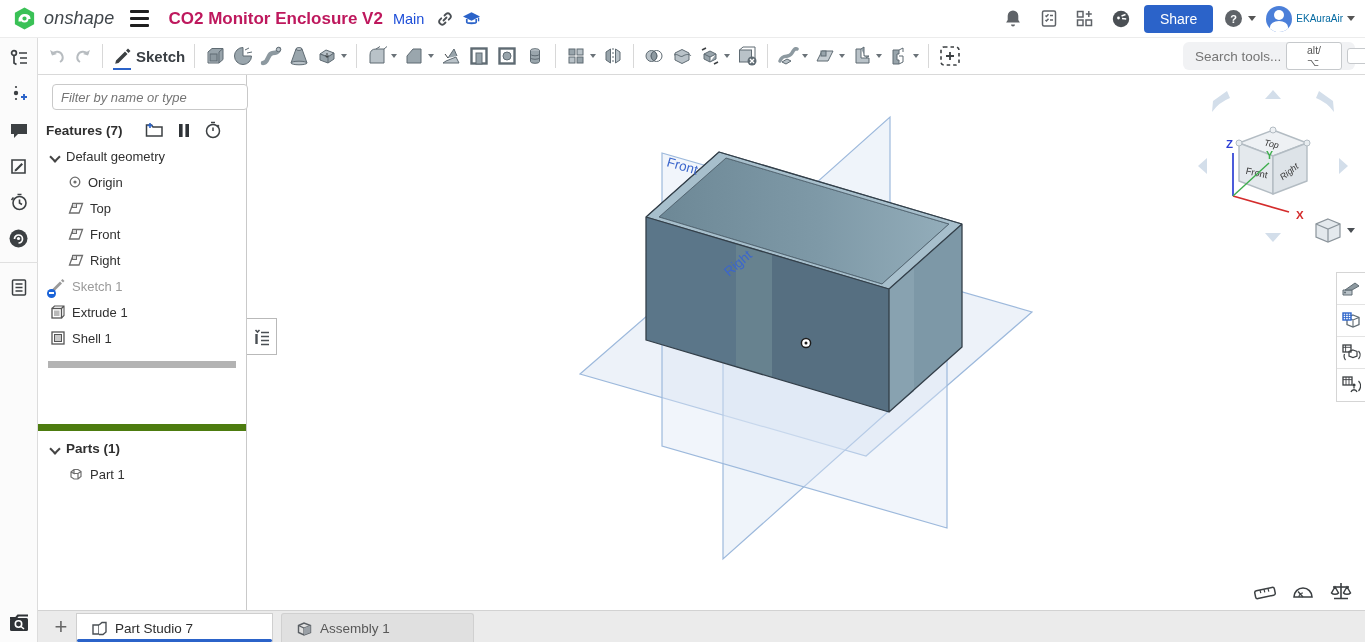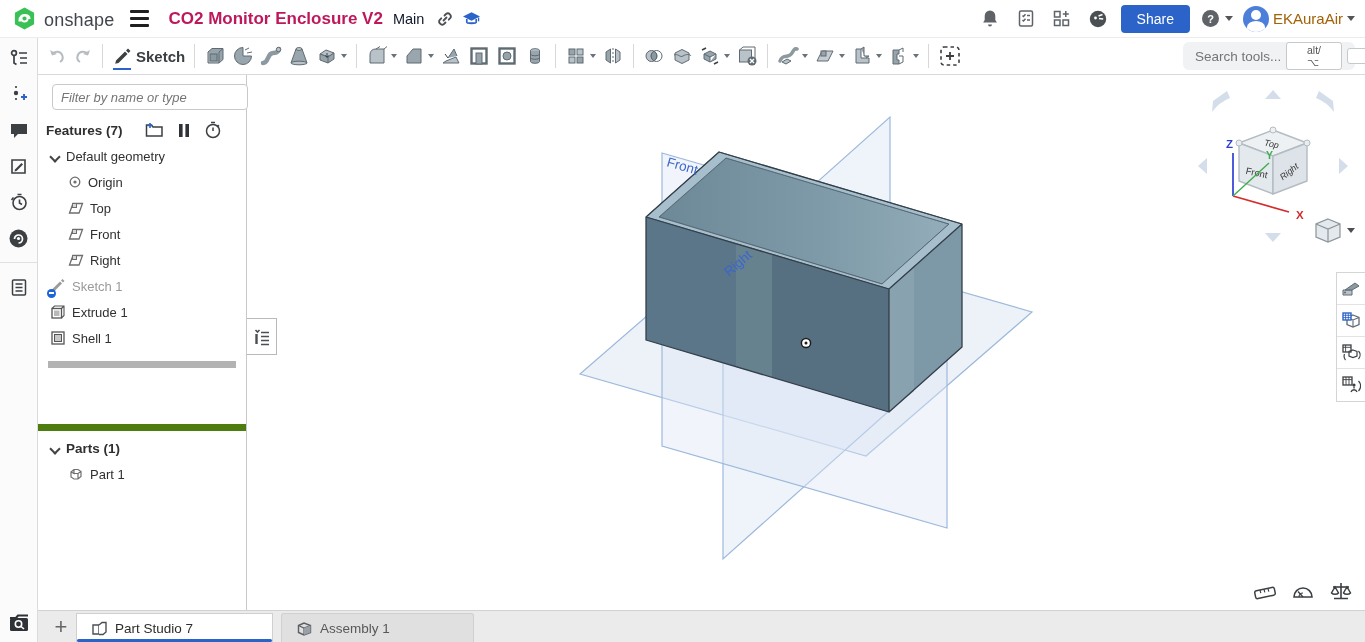--- a/index.html
+++ b/index.html
@@ -3,35 +3,35 @@
 <meta charset="utf-8">
 <style>
   * { margin:0; padding:0; box-sizing:border-box; }
   html,body { width:1365px; height:642px; overflow:hidden; background:#fff;
               font-family:"Liberation Sans", sans-serif; color:#333; }
   .app { width:1365px; height:642px; display:flex; flex-direction:column; }
 
   
   header { height:38px; background:#fff; display:flex; align-items:center;
            padding:0 10px 0 12px; border-bottom:1px solid #ececec; flex:0 0 38px; }
-  .logo { display:flex; align-items:flex-end; gap:7px; }
+  .logo { display:flex; align-items:center; gap:7px;font-style:italic; }
   .logo-text { font-size:18px; color:#40464b; letter-spacing:.2px; }
   .hamburger { width:26px; height:26px; margin-left:16px; display:flex; flex-direction:column;
                justify-content:center; gap:4px; cursor:pointer; }
   .hamburger span { display:block; width:19px; height:3px; background:#1f1f1f; border-radius:1px; }
   .doc-title { font-size:17px; font-weight:700; color:#be185d; margin-left:12px; white-space:nowrap; }
-  .workspace { font-size:14.5px; color:#0f172a; margin-left:10px; }
+  .workspace { font-size:14.5px; color:#1d4ed8; margin-left:10px; }
   .hicon { width:26px; height:26px; display:flex; align-items:center; justify-content:center; cursor:pointer; }
   .hdr-right { margin-left:auto; display:flex; align-items:center; gap:10px; }
   .share-btn { background:#2b63c9; color:#fff; font-size:14px; border:none; border-radius:4px;
                padding:6px 16px; cursor:pointer; }
   .help-wrap,.user-wrap { display:flex; align-items:center; gap:4px; cursor:pointer; }
   .caret-down { width:0; height:0; border-left:4px solid transparent; border-right:4px solid transparent;
                 border-top:5px solid #555; display:inline-block; }
-  .username { font-size:15px; color:#a16207; }
+  .username { font-size:10px; color:#0369a1; }
   .avatar { width:26px; height:26px; border-radius:50%; background:#4b7fd9; position:relative; overflow:hidden; }
   .avatar::before { content:""; position:absolute; width:10px; height:10px; background:#fff;
                     border-radius:50%; left:8px; top:4px; }
   .avatar::after { content:""; position:absolute; width:18px; height:12px; background:#fff;
                    border-radius:50% 50% 0 0; left:4px; top:15px; }
 
   
   .toolbar { height:37px; display:flex; align-items:center; padding:0 10px 0 6px;
              border-bottom:1px solid #d9d9d9; background:#fff; flex:0 0 37px; }
   .tbtn { border:none; background:transparent; padding:2px 3px; display:flex; align-items:center;

